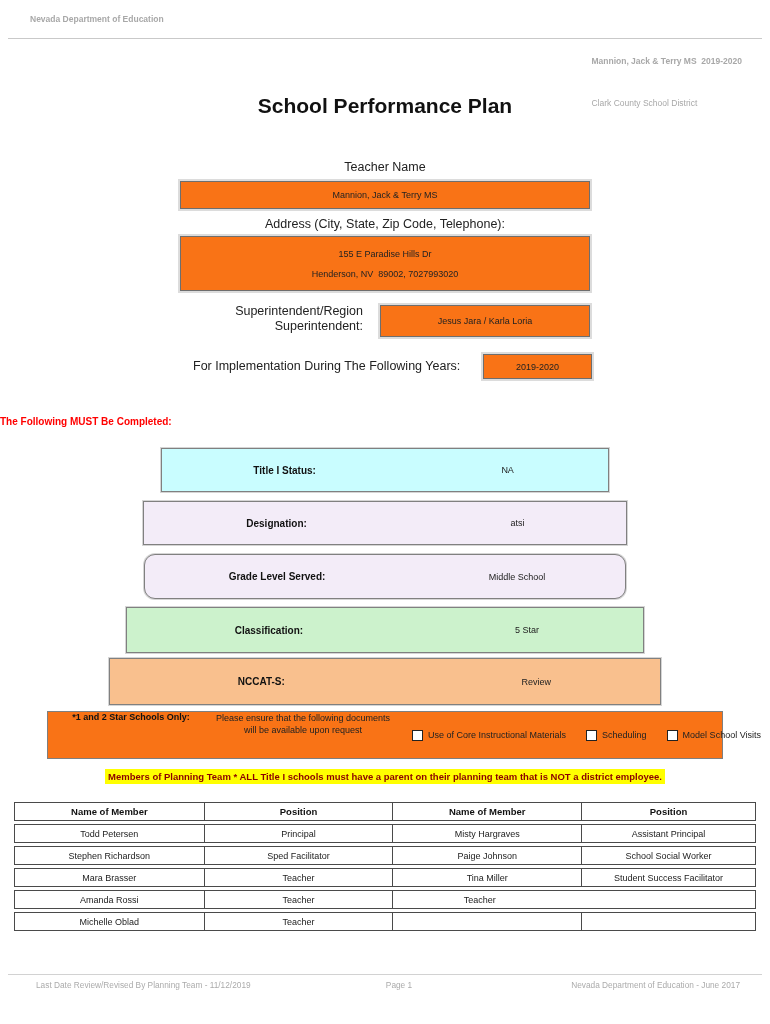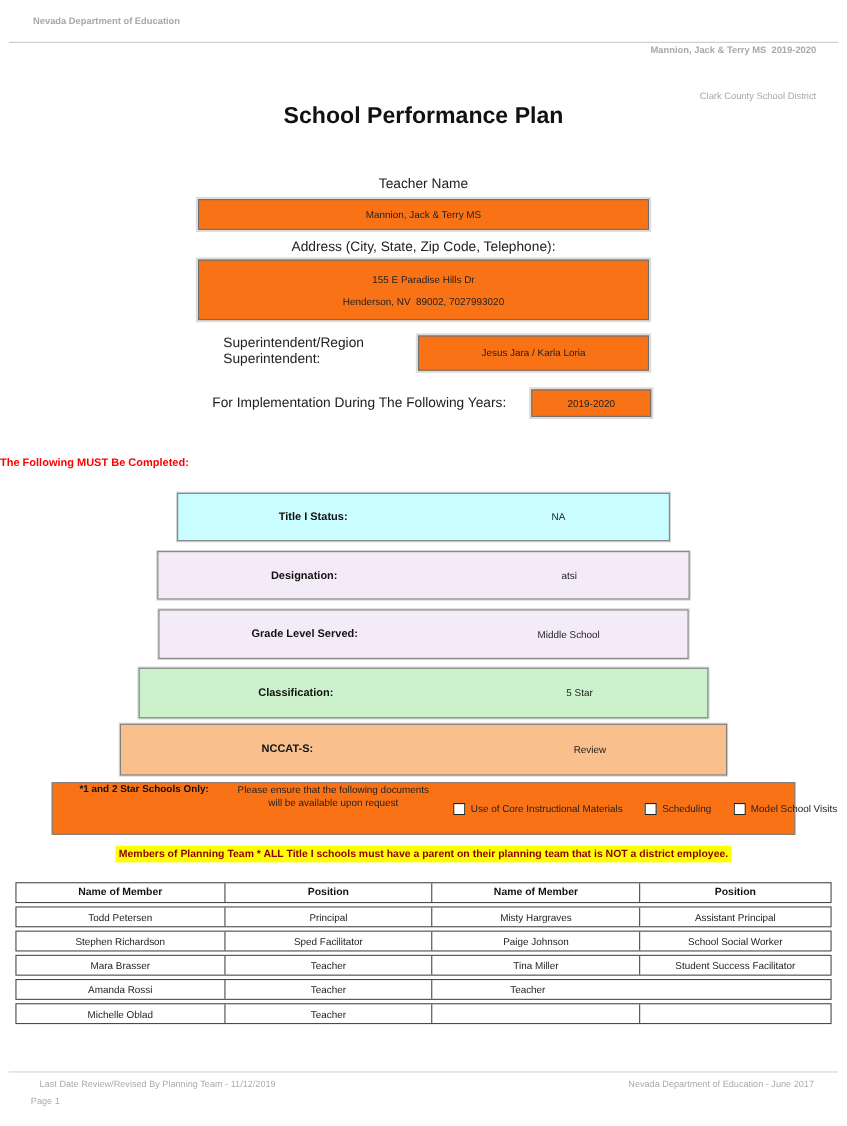--- a/index.html
+++ b/index.html
@@ -12,22 +12,22 @@
     overflow: hidden;
   }
   .page { position: absolute; inset: 0; }
 
   
   .hdr-left {
     position: absolute; top: 14px; left: 30px;
     font-size: 8.5px; font-weight: bold; color: #a8a8a8;
   }
   .hdr-right {
-    position: absolute; top: 10px; right: 28px;
-    text-align: right; color: #a8a8a8; font-size: 8.5px;
+    position: absolute; top: 26px; right: 28px;
+    color: #a8a8a8; font-size: 8.5px;
     line-height: 14px; white-space: pre;
   }
   .hdr-right .l1 { font-weight: bold; }
   .hdr-rule {
     position: absolute; top: 38px; left: 8px; right: 8px;
     border-top: 1px solid #c9c9c9;
   }
 
   
   .doc-title {
@@ -53,21 +53,21 @@
     font-size: 9px; color: #222; text-align: center;
     white-space: pre; line-height: 20px;
   }
   .box-school { top: 181px; left: 180px; width: 410px; height: 28px; }
   .box-address { top: 236px; left: 180px; width: 410px; height: 55px; }
   .box-supt { top: 305px; left: 380px; width: 210px; height: 32px; }
   .box-impl { top: 354px; left: 483px; width: 109px; height: 25px; }
 
   .lbl-supt {
     position: absolute; top: 304px; left: 203px; width: 160px;
-    text-align: left; font-size: 12.5px; line-height: 15px; color: #222;
+    text-align: right; font-size: 12.5px; line-height: 15px; color: #222;
   }
   .lbl-impl {
     position: absolute; top: 359px; left: 193px; width: 280px;
     text-align: left; font-size: 12.5px; color: #222;
   }
 
   
   .red-notice {
     position: absolute; top: 416px; left: 0; width: 100%;
     text-align: left; font-size: 10px; font-weight: bold; color: #ff0000;
@@ -142,21 +142,21 @@
   .c1, .c2, .c3 { width: 25.5%; } .c4 { width: 23.5%; }
   .m-head .m-cell { font-weight: bold; font-size: 9.5px; color: #111; }
 
   
   .ftr-rule {
     position: absolute; top: 974px; left: 8px; right: 8px;
     border-top: 1px solid #d2d2d2;
   }
   .ftr { position: absolute; top: 980px; left: 0; width: 100%; font-size: 8.3px; color: #ababab; }
   .ftr-left { position: absolute; left: 36px; top: 0; }
-  .ftr-center { position: absolute; left: 0; width: 100%; top: 16px; padding-left: 28px; }
+  .ftr-center { position: absolute; left: 0; width: 100%; text-align: center; top: 0; padding-left: 28px; }
   .ftr-right { position: absolute; right: 30px; top: 0; }
 </style>
 </head>
 <body>
 
 <div class="page">
 
   <div class="hdr-left">Nevada Department of Education</div>
   <div class="hdr-right">
     <div class="l1">Mannion, Jack &amp; Terry MS  2019-2020</div>
@@ -190,21 +190,21 @@
   <div class="red-notice">The Following MUST Be Completed:</div>
 
   <div class="status-row sr-0" style="background: rgb(201, 253, 255); width: 448px;">
     <div class="s-label">Title I Status:</div>
     <div class="s-value">NA</div>
   </div>
   <div class="status-row sr-1" style="background: rgb(243, 236, 248); width: 484px;">
     <div class="s-label">Designation:</div>
     <div class="s-value">atsi</div>
   </div>
-  <div class="status-row sr-2" style="background: rgb(243, 236, 248); width: 482px;">
+  <div class="status-row sr-2" style="background: rgb(243, 236, 248); width: 482px; border-radius: 11px;">
     <div class="s-label">Grade Level Served:</div>
     <div class="s-value">Middle School</div>
   </div>
   <div class="status-row sr-3" style="background: rgb(204, 242, 204); width: 518px;">
     <div class="s-label">Classification:</div>
     <div class="s-value">5 Star</div>
   </div>
   <div class="status-row sr-4" style="background: rgb(249, 192, 142); width: 552px;">
     <div class="s-label">NCCAT-S:</div>
     <div class="s-value">Review</div>

